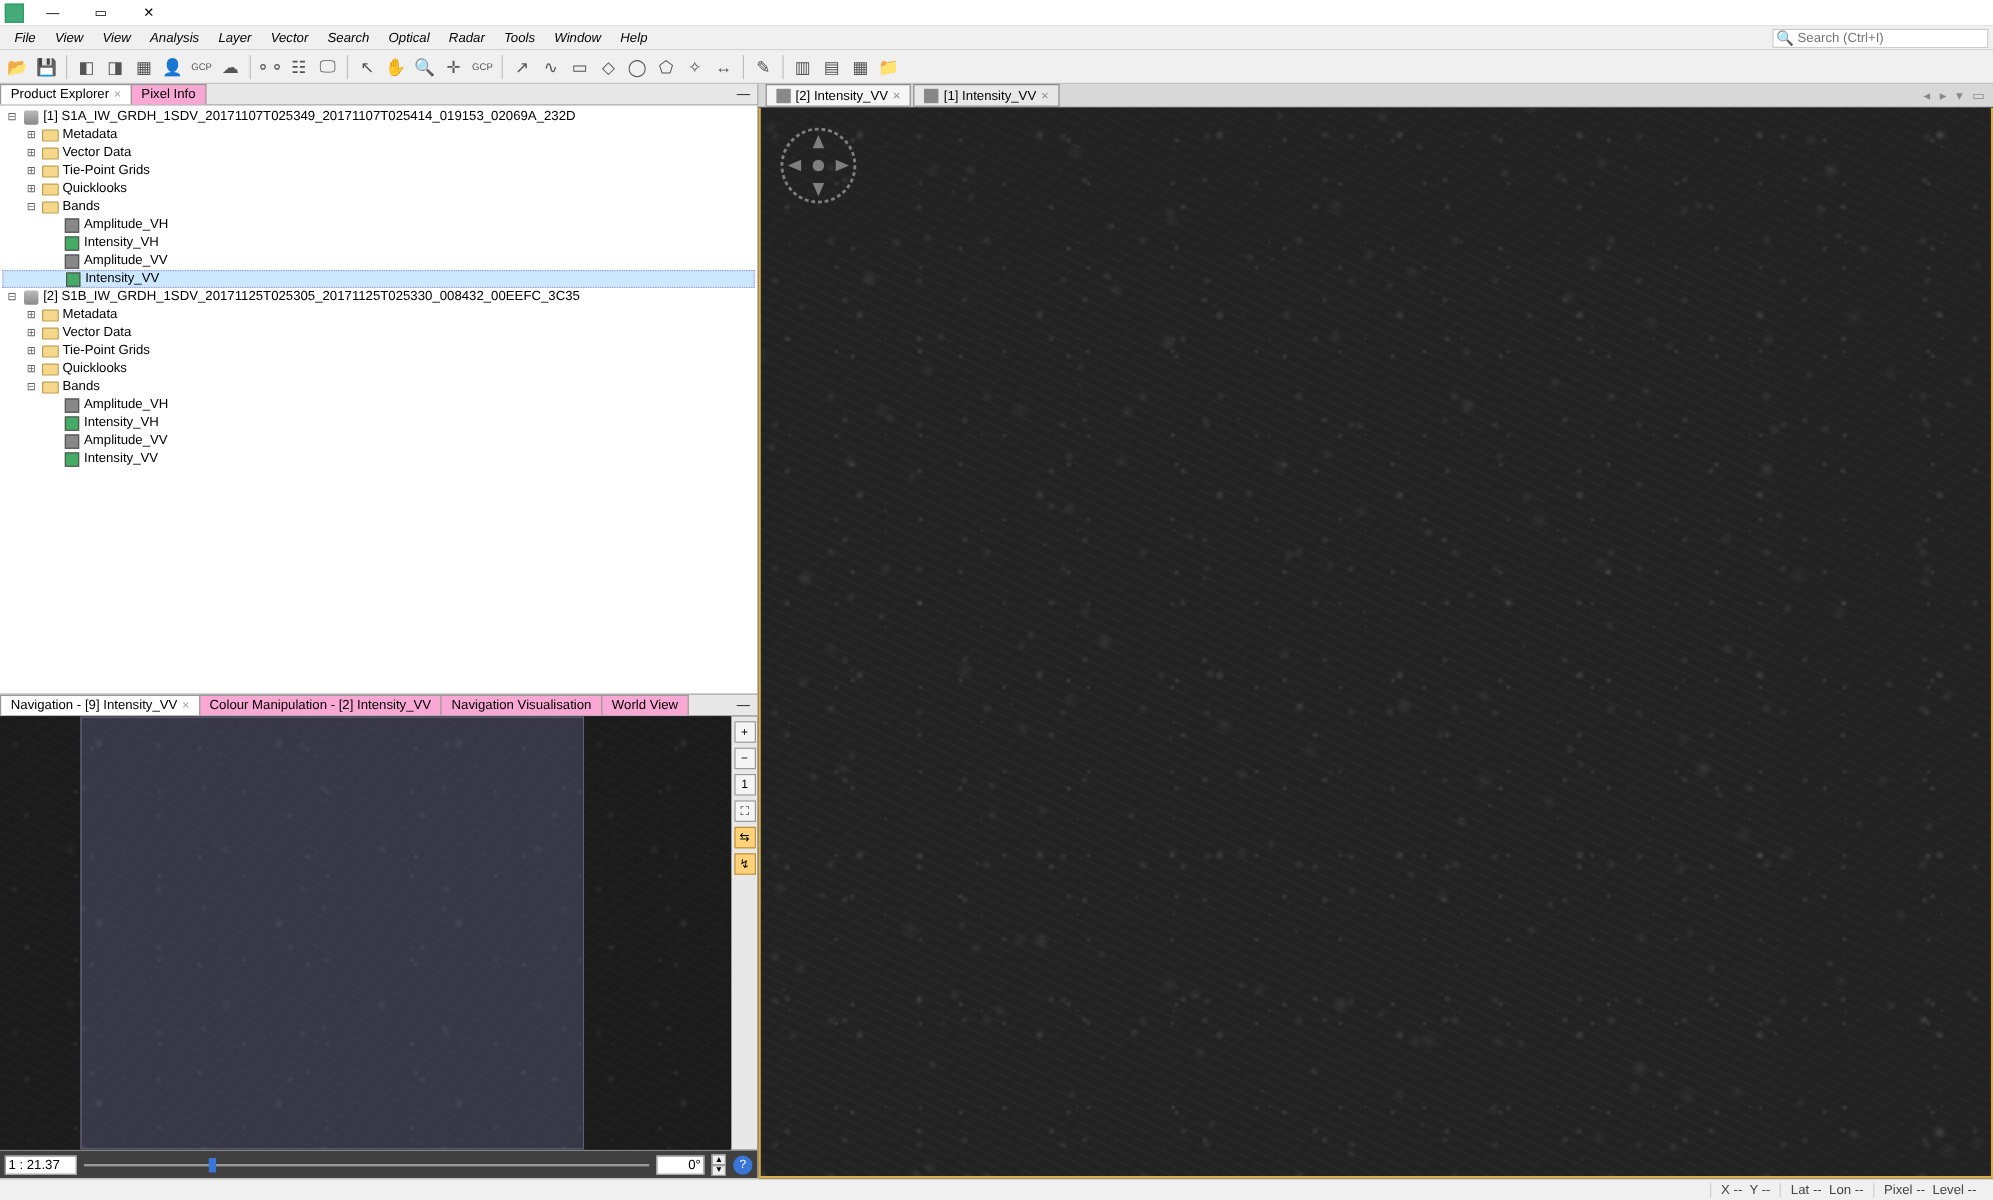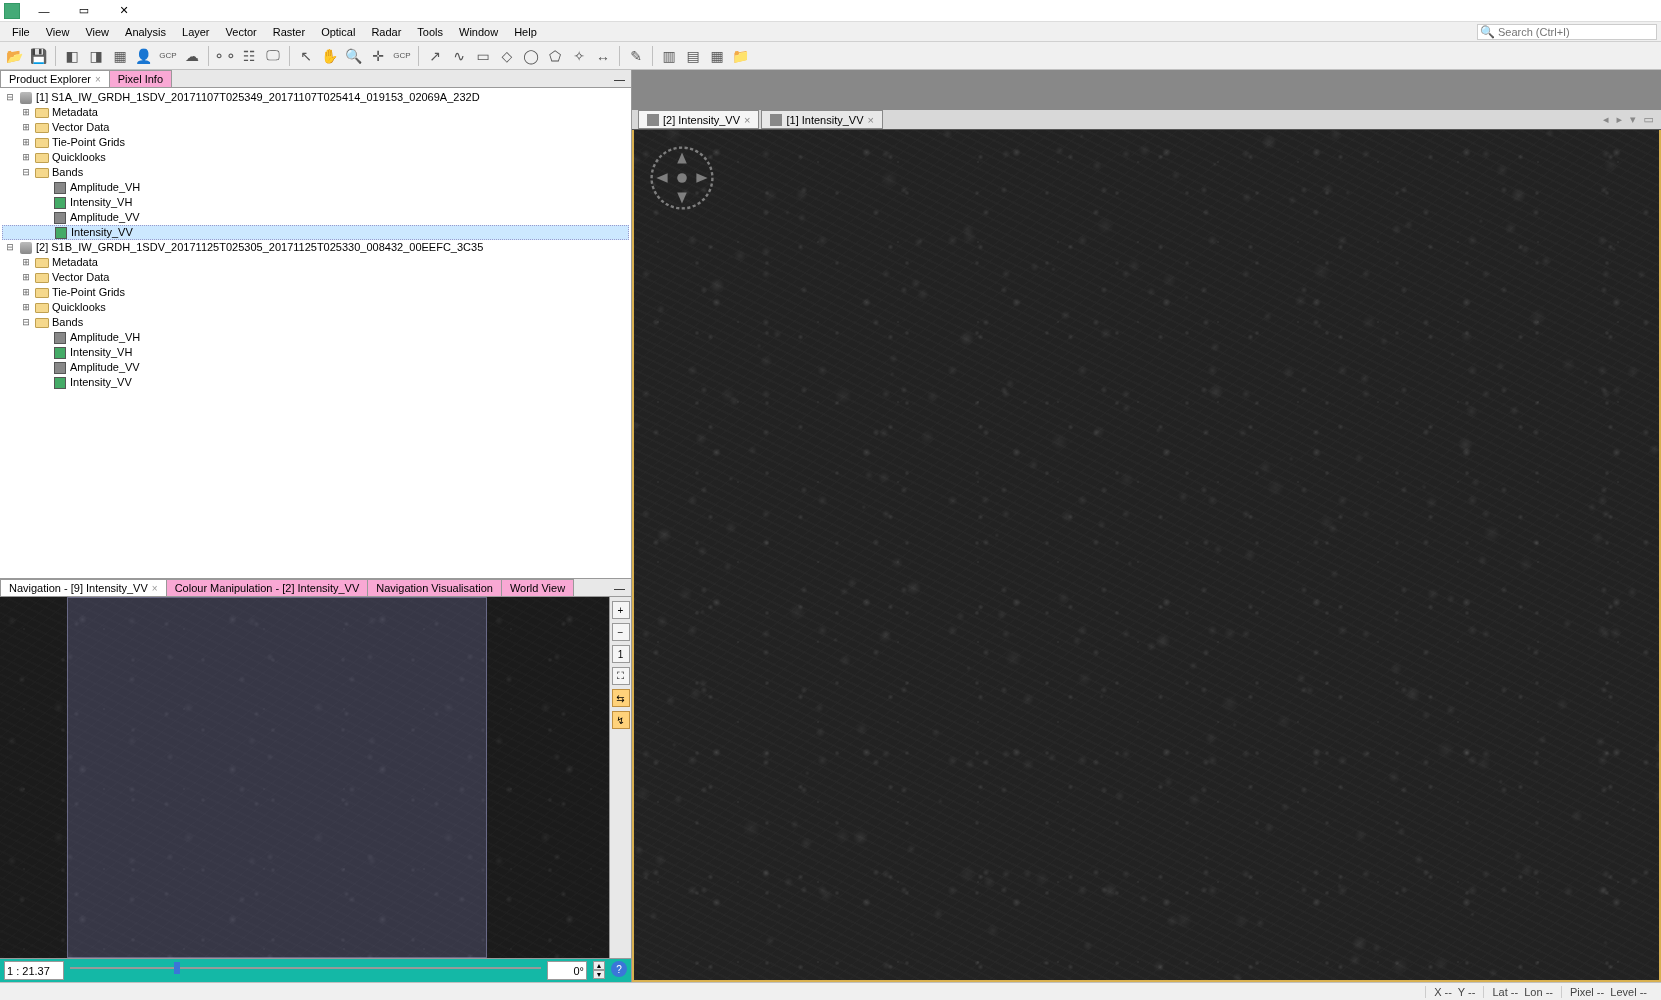--- a/index.html
+++ b/index.html
@@ -7,21 +7,21 @@
 
 
 .titlebar { height: 22px; background: #fff; display: flex; align-items: center; padding: 0 4px; border-bottom: 1px solid #ddd; }
 .titlebar .app-icon { width: 16px; height: 16px; background: #4a7; border: 1px solid #396; margin-right: 4px; }
 .titlebar .title { flex: 1; white-space: nowrap; overflow: hidden; }
 .titlebar .win-btns { display: flex; gap: 0; }
 .titlebar .win-btn { width: 40px; height: 22px; display: flex; align-items: center; justify-content: center; cursor: pointer; }
 
 
 .menubar { height: 20px; background: #f0f0f0; display: flex; align-items: center; padding: 0 4px; border-bottom: 1px solid #d0d0d0; }
-.menubar .menu-item { padding: 2px 8px; cursor: pointer; }
+.menubar .menu-item { padding: 2px 8px; cursor: pointer; font-style: italic; }
 .menubar .search-wrap { margin-left: auto; display: flex; align-items: center; border: 1px solid #ccc; background: #fff; padding: 0 2px; width: 180px; }
 .menubar .search-wrap input { border: none; outline: none; flex: 1; font-size: 11px; padding: 1px; }
 .menubar .mag { font-size: 12px; color: #666; margin-right: 2px; }
 
 
 .toolbar { height: 28px; background: #f0f0f0; display: flex; align-items: center; padding: 2px 4px; border-bottom: 1px solid #c0c0c0; gap: 2px; }
 .tb-btn { width: 22px; height: 22px; display: flex; align-items: center; justify-content: center; border: 1px solid transparent; border-radius: 2px; cursor: pointer; font-size: 14px; color: #555; }
 .tb-sep { width: 1px; height: 20px; background: #c0c0c0; margin: 0 3px; }
 
 
@@ -51,31 +51,31 @@
 .indent-2 { padding-left: 36px; }
 
 
 .bl-panel { height: 404px; display: flex; flex-direction: column; border-top: 1px solid #999; }
 .nav-content { flex: 1; display: flex; background: #333; position: relative; }
 .nav-img { flex: 1; background: #2a2a30; position: relative; overflow: hidden; }
 .nav-sidebar { width: 22px; background: #e8e8e8; border-left: 1px solid #999; display: flex; flex-direction: column; align-items: center; padding-top: 4px; gap: 4px; }
 .nav-sb-btn { width: 18px; height: 18px; border: 1px solid #999; background: #f5f5f5; cursor: pointer; display: flex; align-items: center; justify-content: center; font-size: 10px; }
 .nav-sb-btn.active { background: #ffd27a; border-color: #c09040; }
 
-.nav-bottom { height: 24px; background: #14b8a6; border-top: 1px solid #999; display: flex; padding: 2px 4px; gap: 6px; }
+.nav-bottom { height: 24px; background: #404040; border-top: 1px solid #999; display: flex; align-items: center; padding: 2px 4px; gap: 6px; }
 .nav-bottom input[type=text] { width: 60px; font-size: 11px; padding: 1px 2px; border: 1px solid #999; }
 .nav-bottom .slider { flex: 1; height: 14px; position: relative; }
 .nav-bottom .slider .track { position: absolute; top: 6px; left: 0; right: 0; height: 2px; background: #999; }
 .nav-bottom .slider .thumb { position: absolute; top: 1px; width: 6px; height: 12px; background: #3a76d8; left: 22%; }
 .spin { display: flex; flex-direction: column; }
 .spin button { width: 12px; height: 9px; font-size: 7px; border: 1px solid #999; background: #eee; line-height: 5px; padding: 0; }
 .help-btn { width: 16px; height: 16px; border-radius: 50%; background: #3a76d8; color: #fff; display: flex; align-items: center; justify-content: center; font-size: 10px; cursor: pointer; }
 
 
-.viewer-tabs { height: 20px; background: #d8d8d8; display: flex; align-items: stretch; border-bottom: 1px solid #555; padding-left: 6px; margin-top: 40px; }
+.viewer-tabs { height: 20px; background: #d8d8d8; display: flex; align-items: stretch; border-bottom: 1px solid #555; padding-left: 6px; }
 .v-tab { padding: 2px 8px; background: #e8e8e8; border: 1px solid #888; display: flex; align-items: center; gap: 4px; margin-right: 2px; cursor: pointer; }
 .v-tab.active { background: #f5f5f5; }
 .v-tab .ic { width: 12px; height: 12px; background: #888; }
 .v-tab .close { color: #888; cursor: pointer; }
 .viewer-tabs .nav-arrows { margin-left: auto; display: flex; align-items: center; gap: 2px; padding-right: 4px; }
 .nav-arr { padding: 0 3px; color: #888; cursor: pointer; }
 
 .viewer-body { flex: 1; background: #1a1a1a; position: relative; overflow: hidden; border: 2px solid #d8b050; border-top: none; }
 
 
@@ -122,21 +122,21 @@
   </div>
 </div>
 
 <div class="menubar">
   <div class="menu-item">File</div>
   <div class="menu-item">View</div>
   <div class="menu-item">View</div>
   <div class="menu-item">Analysis</div>
   <div class="menu-item">Layer</div>
   <div class="menu-item">Vector</div>
-  <div class="menu-item">Raster</div>
+  <div class="menu-item">Search</div>
   <div class="menu-item">Optical</div>
   <div class="menu-item">Radar</div>
   <div class="menu-item">Tools</div>
   <div class="menu-item">Window</div>
   <div class="menu-item">Help</div>
   <div class="search-wrap">
     <span class="mag">🔍</span>
     <input type="text" placeholder="Search (Ctrl+I)" style="">
   </div>
 </div>

